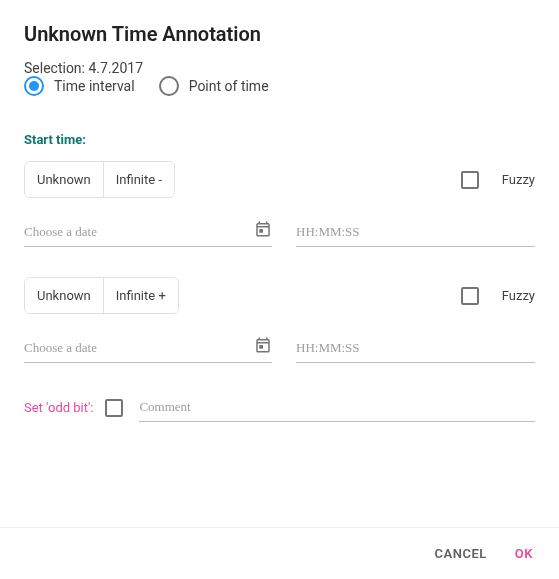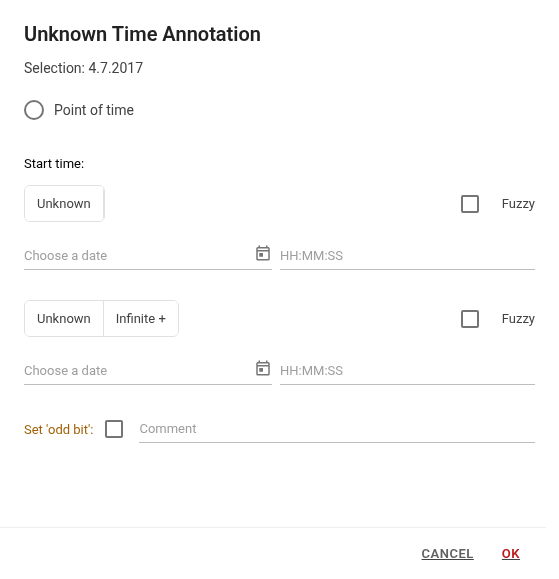--- a/index.html
+++ b/index.html
@@ -20,21 +20,20 @@
   }
   .title {
     font-size: 20px;
     font-weight: 600;
     color: #212121;
     margin-bottom: 14px;
   }
   .selection {
     font-size: 14px;
     color: #424242;
-    margin-bottom: 24px;
   }
   .radio-group {
     display: flex;
     gap: 24px;
     margin-bottom: 36px;
   }
   .radio-option {
     display: flex;
     align-items: center;
     gap: 10px;
@@ -59,22 +58,23 @@
     height: 10px;
     border-radius: 50%;
     background: #2196f3;
     display: none;
   }
   .radio-option.selected .radio-inner {
     display: block;
   }
   .section-label {
     font-size: 13px;
-    color: #000000;
+    color: #0f766e;
     margin-bottom: 14px;
+    font-weight: bold;
   }
   .time-section {
     margin-bottom: 30px;
   }
   .row {
     display: flex;
     align-items: center;
     justify-content: space-between;
     margin-bottom: 20px;
   }
@@ -105,21 +105,22 @@
     cursor: pointer;
   }
   .checkbox-box {
     width: 18px;
     height: 18px;
     border: 2px solid #757575;
     border-radius: 2px;
   }
   .input-row {
     display: flex;
-    gap: 8px;
+    gap: 24px;
+    font-family: Liberation Serif, serif;
   }
   .input-field {
     position: relative;
     flex: 1;
   }
   .input-field.date {
     flex: 0 0 248px;
   }
   .input-underline {
     border: none;
@@ -147,79 +148,86 @@
     fill: #757575;
   }
   .odd-bit-row {
     display: flex;
     align-items: center;
     gap: 16px;
     margin-top: 24px;
   }
   .odd-bit-label {
     font-size: 13px;
-    color: #a16207;
+    color: #ec4899;
     display: flex;
     align-items: center;
     gap: 12px;
   }
   .comment-field {
     flex: 1;
+    font-family: Liberation Serif, serif;
   }
   .dialog-actions {
     position: absolute;
     bottom: 0;
     left: 0;
-    right: 13px;
+    right: 0;
     border-top: 1px solid #eeeeee;
     display: flex;
     justify-content: flex-end;
     padding: 12px 16px;
     gap: 8px;
-    text-decoration: underline;
   }
   .dialog-actions button {
     border: none;
     background: transparent;
     font-size: 13px;
     font-weight: 600;
     letter-spacing: 0.5px;
     padding: 6px 10px;
     cursor: pointer;
     font-family: inherit;
   }
   .btn-cancel {
     color: #616161;
   }
   .btn-ok {
-    color: #b91c1c;
+    color: #ec4899;
   }
 </style>
 </head>
 <body>
 
 <div class="dialog">
   <h1 class="title">Unknown Time Annotation</h1>
   <div class="selection">
     <span>Selection:</span>
     <span>4.7.2017</span>
   </div>
 
   <div class="radio-group">
+    <div class="radio-option selected">
+      <span class="radio-outer">
+          <span class="radio-inner"></span>
+        </span>
+      <span>Time interval</span>
+    </div>
     <div class="radio-option">
       <span class="radio-outer"></span>
       <span>Point of time</span>
     </div>
   </div>
 
   <div class="time-section">
     <div class="section-label">Start time:</div>
     <div class="row">
       <div class="btn-group">
         <button>Unknown</button>
+        <button>Infinite -</button>
       </div>
       <label class="checkbox-wrap">
         <span class="checkbox-box"></span>
         <span>Fuzzy</span>
       </label>
     </div>
     <div class="input-row">
       <div class="input-field date">
         <input class="input-underline" placeholder="Choose a date" style="">
         <span class="calendar-icon">

